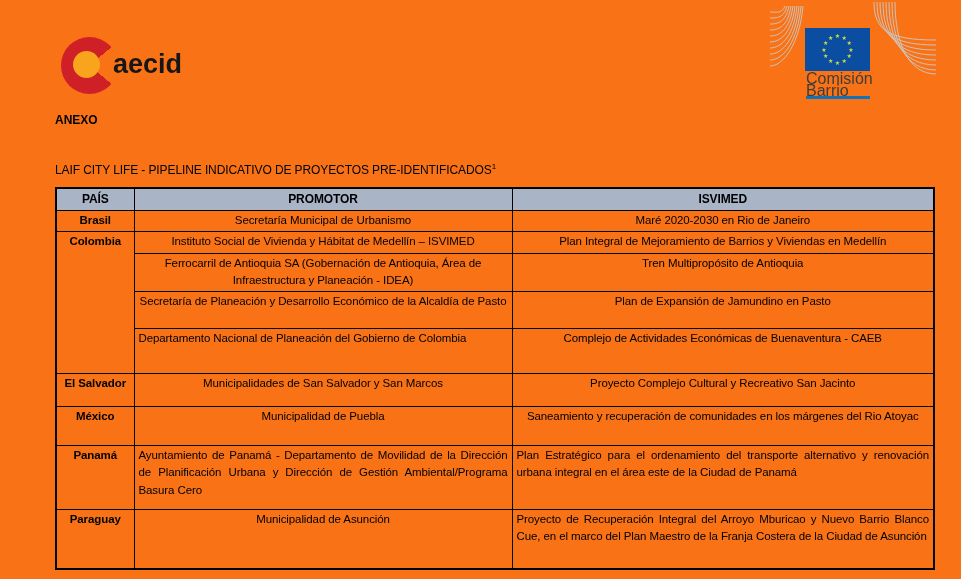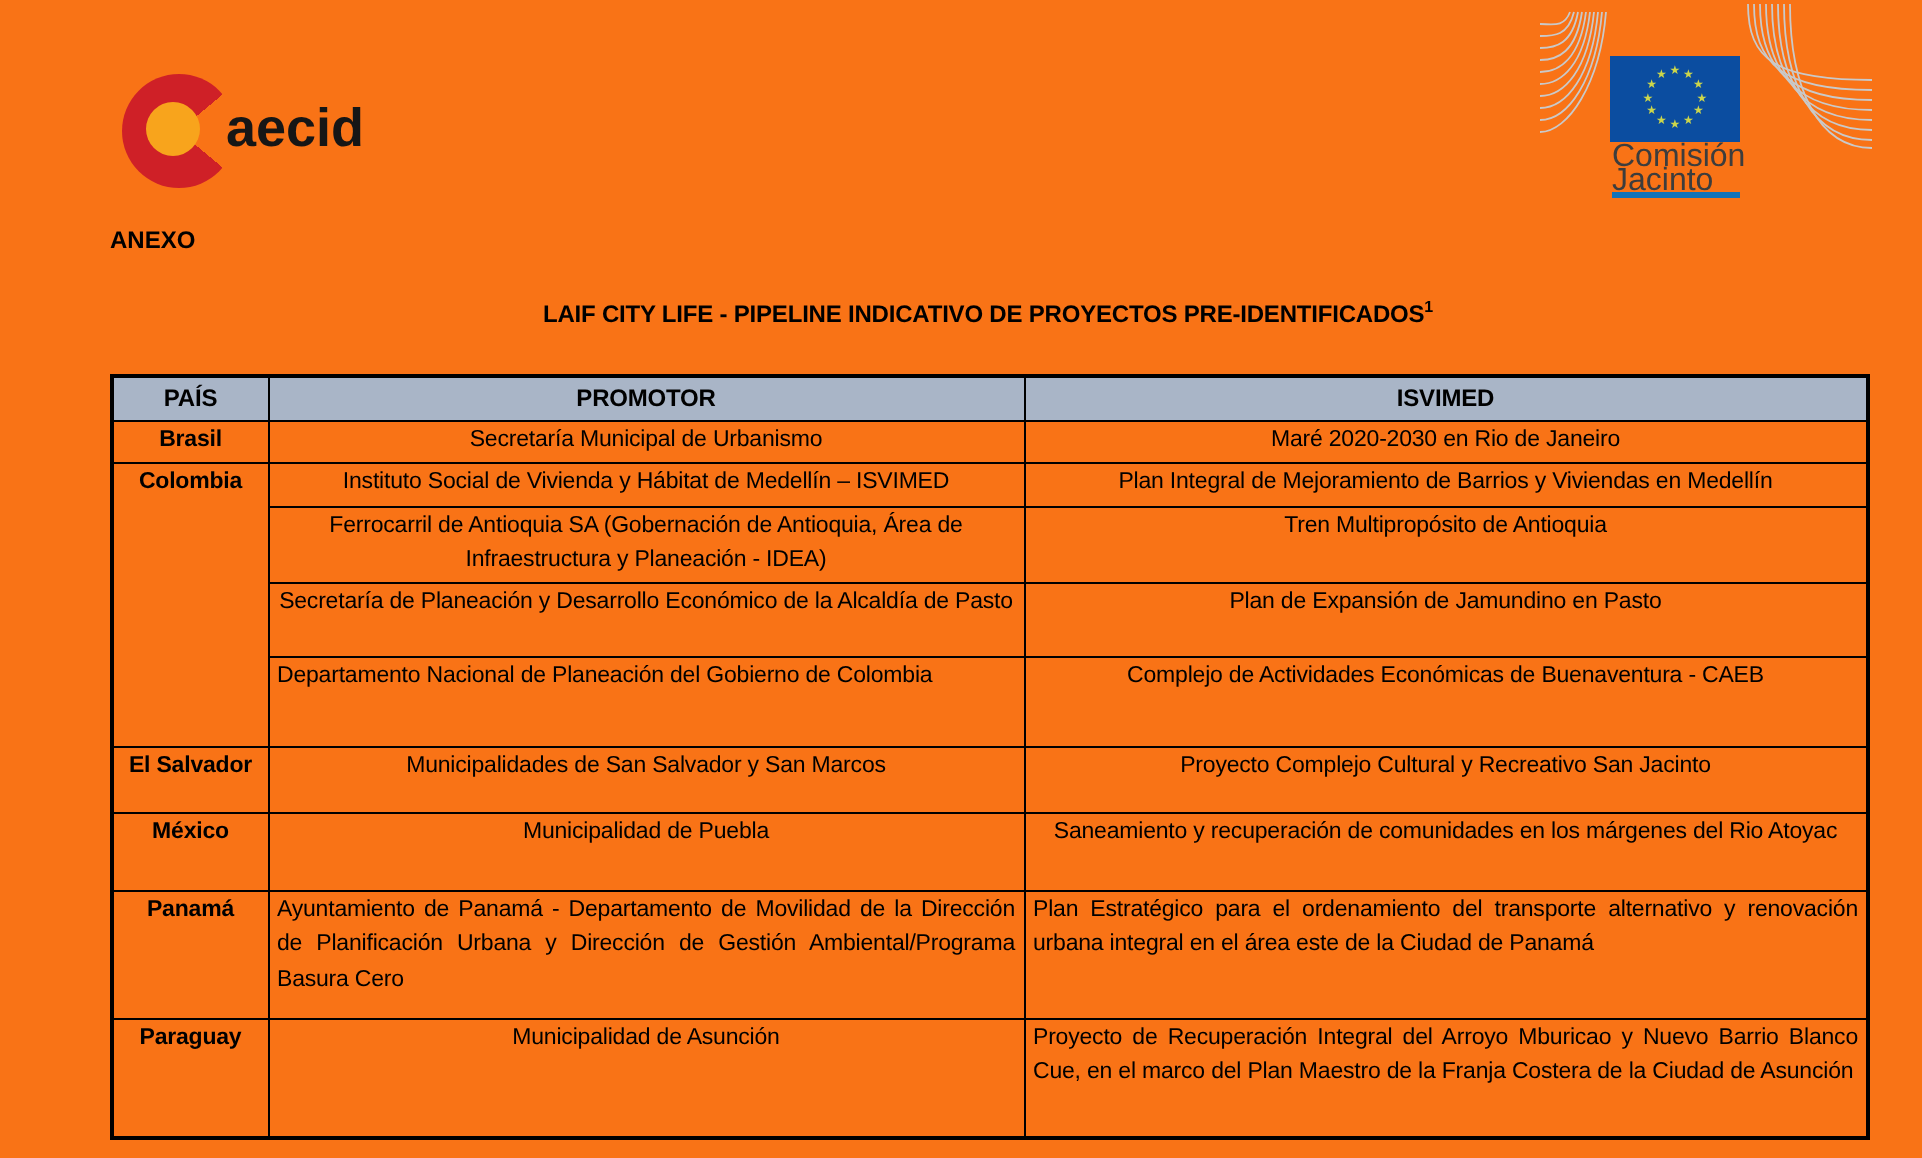--- a/index.html
+++ b/index.html
@@ -55,22 +55,22 @@
     position: absolute; left: 806px; top: 96px;
     width: 64px; height: 3px; background: var(--ec-underline-blue);
   }
 
   
   .anexo {
     position: absolute; left: 55px; top: 113px;
     font-size: 12px; font-weight: bold; color: #000;
   }
   .doc-title {
-    position: absolute; left: 55px; top: 149px; width: 878px;
-    text-align: center; font-size: 12px; font-weight: bold; color: #000;
+    position: absolute; left: 55px; top: 162px; width: 878px;
+    font-size: 12px; font-weight: normal; color: #000;
     letter-spacing: -0.1px;
   }
   .doc-title sup { font-size: 8px; }
 
   
   table.projects {
     position: absolute; left: 55px; top: 187px;
     width: 878px; border-collapse: collapse; table-layout: fixed;
     border: 2px solid var(--table-border);
     font-size: 11.5px; letter-spacing: -0.1px; color: #000;
@@ -144,21 +144,21 @@
         <span class="star" style="left: 39.25px; top: 33.1913px;">★</span>
         <span class="star" style="left: 32.5px; top: 35px;">★</span>
         <span class="star" style="left: 25.75px; top: 33.1913px;">★</span>
         <span class="star" style="left: 20.8087px; top: 28.25px;">★</span>
         <span class="star" style="left: 19px; top: 21.5px;">★</span>
         <span class="star" style="left: 20.8087px; top: 14.75px;">★</span>
         <span class="star" style="left: 25.75px; top: 9.80866px;">★</span>
       </div>
     <div class="ec-text">
       <div>Comisión</div>
-      <div>Jacinto</div>
+      <div>Barrio</div>
     </div>
     <div class="ec-underline"></div>
   </div>
 
   <div class="anexo">ANEXO</div>
   <div class="doc-title">
     <span>LAIF CITY LIFE - PIPELINE INDICATIVO DE PROYECTOS PRE-IDENTIFICADOS</span><sup>1</sup>
   </div>
 
   <table class="projects">

